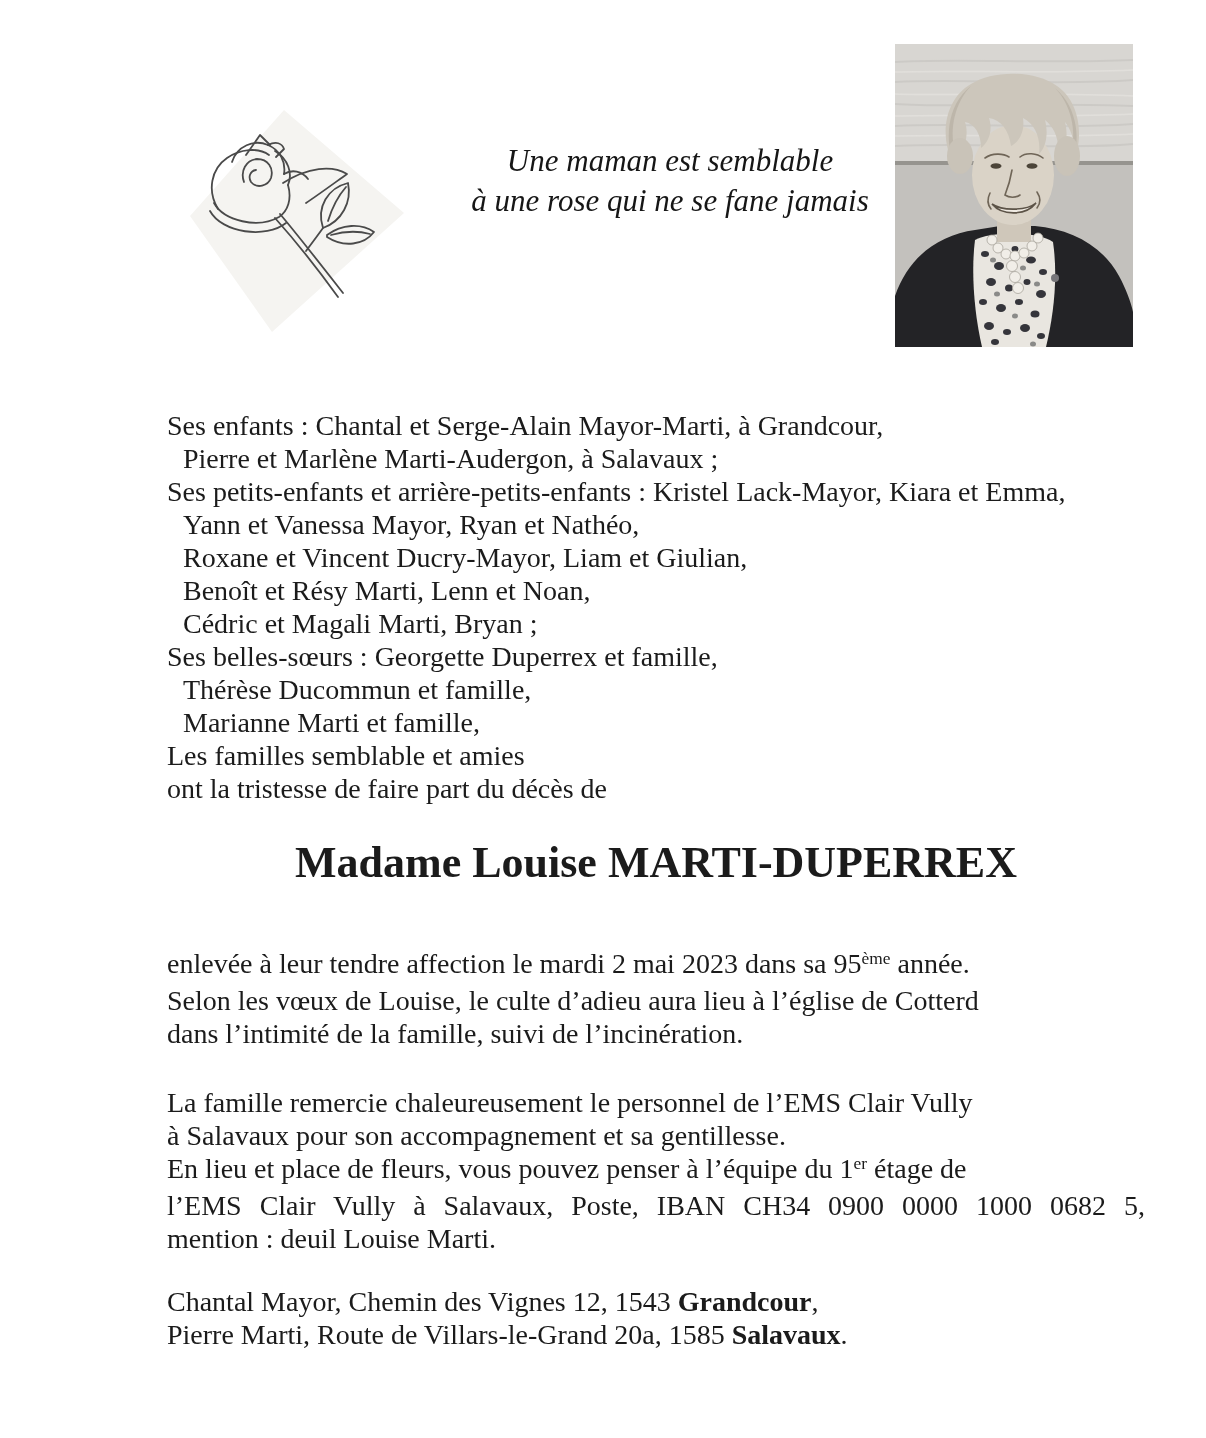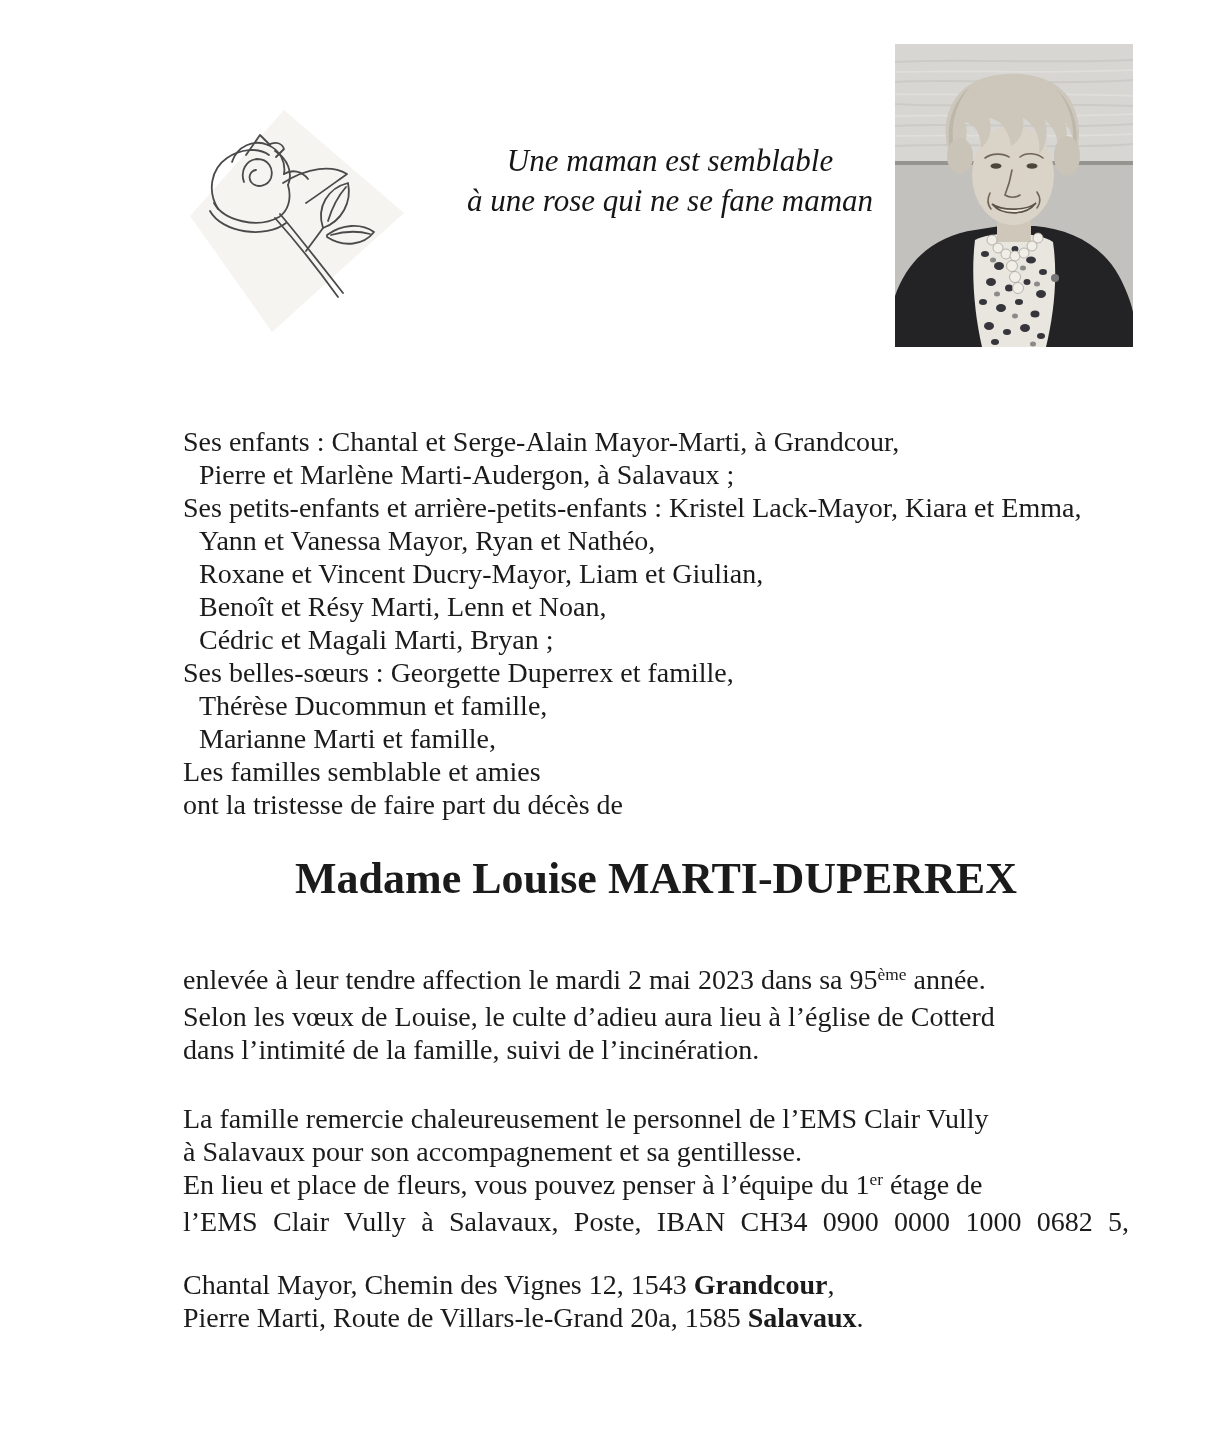--- a/index.html
+++ b/index.html
@@ -22,21 +22,21 @@
   .photo-wrap{position:absolute;left:895px;top:44px;width:238px;height:303px;}
 
   
   .content{position:absolute;left:167px;top:409px;width:978px;}
   .line{font-size:28px;line-height:33px;white-space:nowrap;}
   .ind{padding-left:16px;}
   .title{
     font-size:44px;line-height:52px;font-weight:bold;text-align:center;
     margin:32px 0 58px 0;white-space:nowrap;
   }
-  .para{margin:16px;}
+  .para{margin:0;}
   .gap36{margin-top:36px;}
   .gap30{margin-top:30px;}
   .just{white-space:normal;text-align:justify;text-align-last:justify;}
   .sup{font-size:62%;position:relative;top:-0.5em;}
   .b{font-weight:bold;}
 </style>
 </head>
 <body>
 
 <div class="page">
@@ -61,21 +61,21 @@
         <path d="M143,143 C136,122 148,103 168,98 C172,117 162,136 143,143 Z"></path>
         <path d="M148,136 C152,123 158,111 166,102"></path>
         <path d="M147,150 C162,139 181,138 194,147 C184,160 164,163 147,152 Z"></path>
         <path d="M151,150 C165,146 179,146 190,149"></path>
       </g>
     </svg>
   </div>
 
   <div class="quote">
     <div>Une maman est semblable</div>
-    <div>à une rose qui ne se fane maman</div>
+    <div>à une rose qui ne se fane jamais</div>
   </div>
 
   <div class="photo-wrap">
     <svg viewBox="0 0 238 303" width="238" height="303">
       <rect width="238" height="303" fill="#c6c4c0"></rect>
       <rect width="238" height="119" fill="#d8d6d2"></rect>
       <g stroke="#cac8c4" stroke-width="2" opacity="0.8" fill="none">
         <path d="M0,18 C60,14 150,20 238,16"></path>
         <path d="M0,38 C70,34 160,42 238,36"></path>
         <path d="M0,60 C55,64 150,58 238,62"></path>
@@ -178,20 +178,21 @@
       <div class="line"><span>enlevée à leur tendre affection le mardi 2 mai 2023 dans sa 95</span><span class="sup">ème</span><span> année.</span></div>
       <div class="line">Selon les vœux de Louise, le culte d’adieu aura lieu à l’église de Cotterd</div>
       <div class="line">dans l’intimité de la famille, suivi de l’incinération.</div>
     </div>
 
     <div class="para gap36">
       <div class="line">La famille remercie chaleureusement le personnel de l’EMS Clair Vully</div>
       <div class="line">à Salavaux pour son accompagnement et sa gentillesse.</div>
       <div class="line"><span>En lieu et place de fleurs, vous pouvez penser à l’équipe du 1</span><span class="sup">er</span><span> étage de</span></div>
       <div class="line just">l’EMS Clair Vully à Salavaux, Poste, IBAN CH34 0900 0000 1000 0682 5,</div>
+      <div class="line">mention : deuil Louise Marti.</div>
     </div>
 
     <div class="para gap30">
       <div class="line"><span>Chantal Mayor, Chemin des Vignes 12, 1543 </span><span class="b">Grandcour</span><span>,</span></div>
       <div class="line"><span>Pierre Marti, Route de Villars-le-Grand 20a, 1585 </span><span class="b">Salavaux</span><span>.</span></div>
     </div>
 
   </div>
 </div>
 

